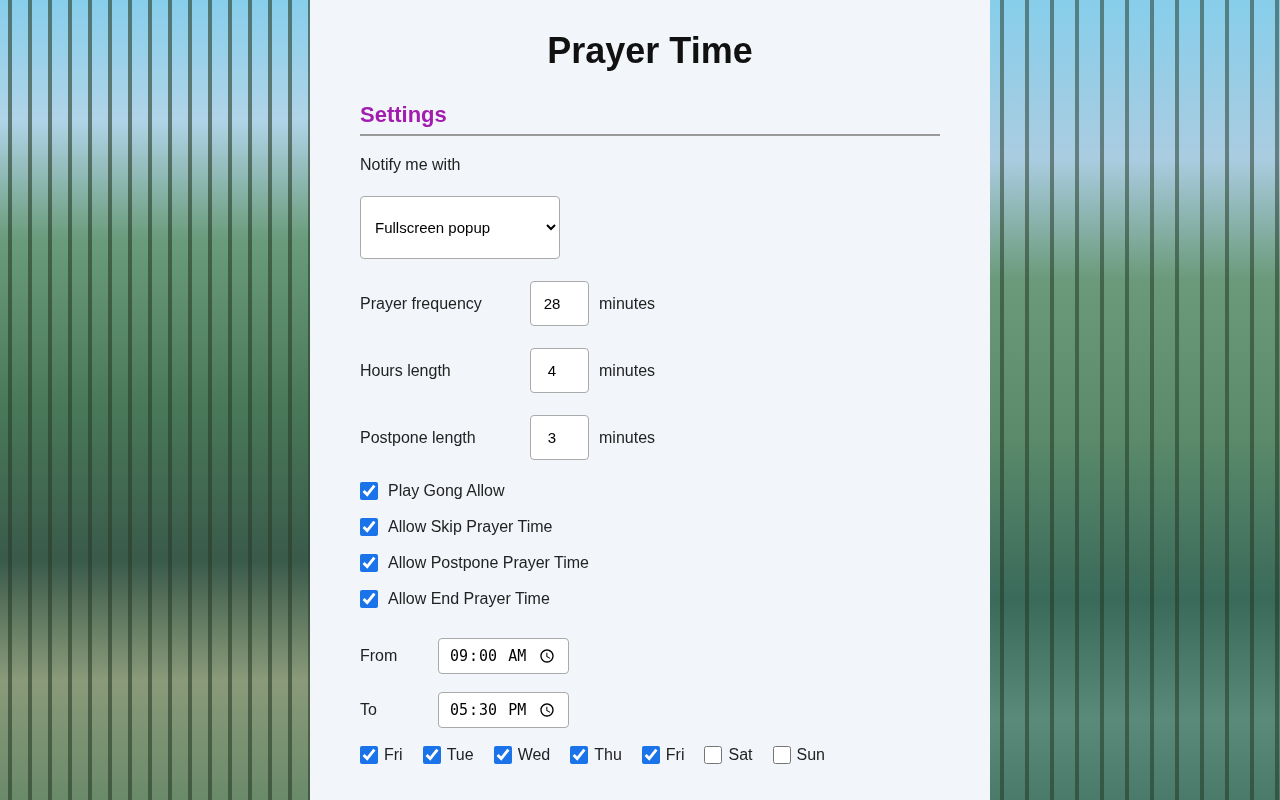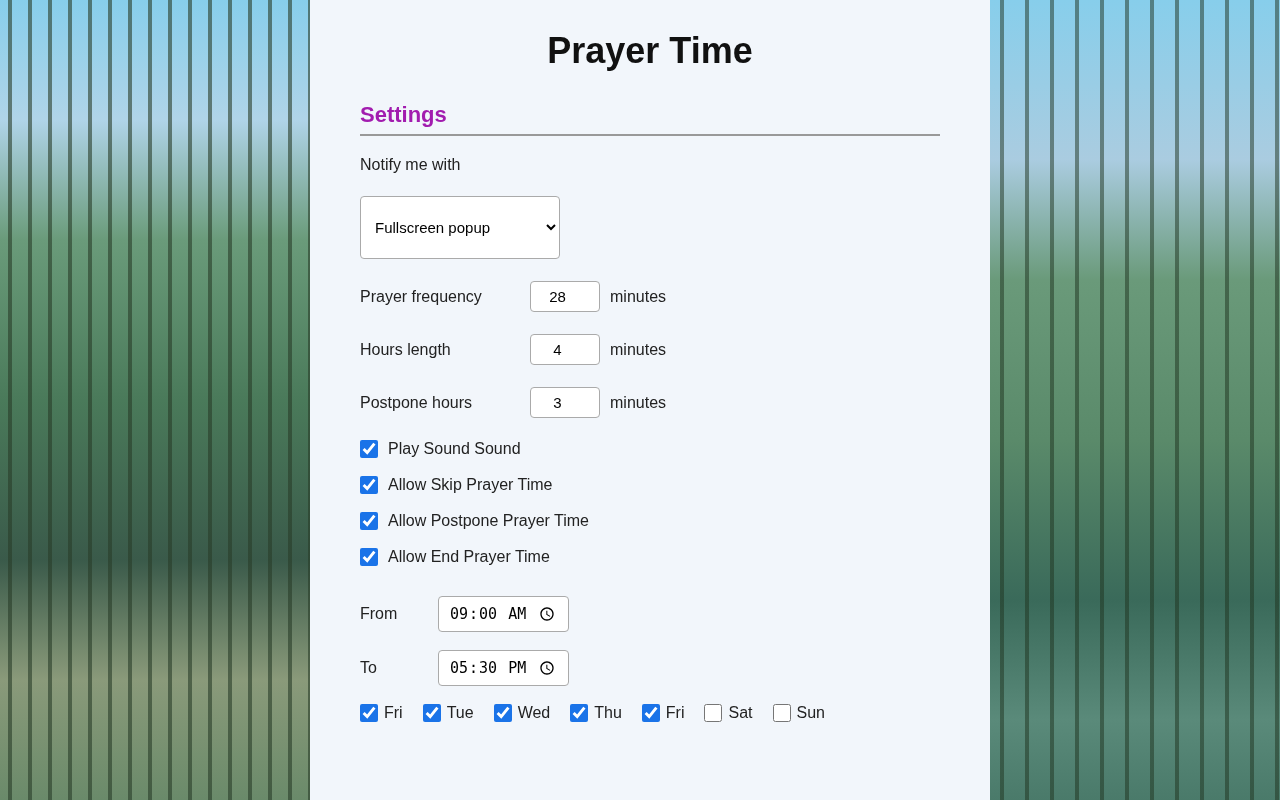--- a/index.html
+++ b/index.html
@@ -137,22 +137,22 @@
       padding: 21px 10px;
       font-size: 15px;
       border: 1px solid #aaa;
       border-radius: 4px;
       background: #fff;
       min-width: 200px;
       cursor: pointer;
     }
 
     input[type="number"] {
-      width: 70px;
-      padding: 6px 10px;
+      width: 59px;
+      padding: 13px 10px;
       font-size: 15px;
       border: 1px solid #aaa;
       border-radius: 4px;
       background: #fff;
       text-align: center;
     }
 
     input[type="time"] {
       padding: 6px 10px;
       font-size: 15px;
@@ -253,28 +253,28 @@
       <span class="minutes-label">minutes</span>
     </div>
 
     <div class="form-row">
       <span class="form-label">Hours length</span>
       <input type="number" value="4" min="1" max="999" style="">
       <span class="minutes-label">minutes</span>
     </div>
 
     <div class="form-row">
-      <span class="form-label">Postpone hours</span>
+      <span class="form-label">Postpone length</span>
       <input type="number" value="3" min="1" max="999" style="">
       <span class="minutes-label">minutes</span>
     </div>
 
     <div class="checkbox-row">
       <input type="checkbox" id="play-gong" checked="" style="">
-      <label class="checkbox-label" for="play-gong">Play Sound Sound</label>
+      <label class="checkbox-label" for="play-gong">Play Gong Allow</label>
     </div>
 
     <div class="checkbox-row">
       <input type="checkbox" id="allow-skip" checked="" style="">
       <label class="checkbox-label" for="allow-skip">Allow Skip Prayer Time</label>
     </div>
 
     <div class="checkbox-row">
       <input type="checkbox" id="allow-postpone" checked="" style="">
       <label class="checkbox-label" for="allow-postpone">Allow Postpone Prayer Time</label>

